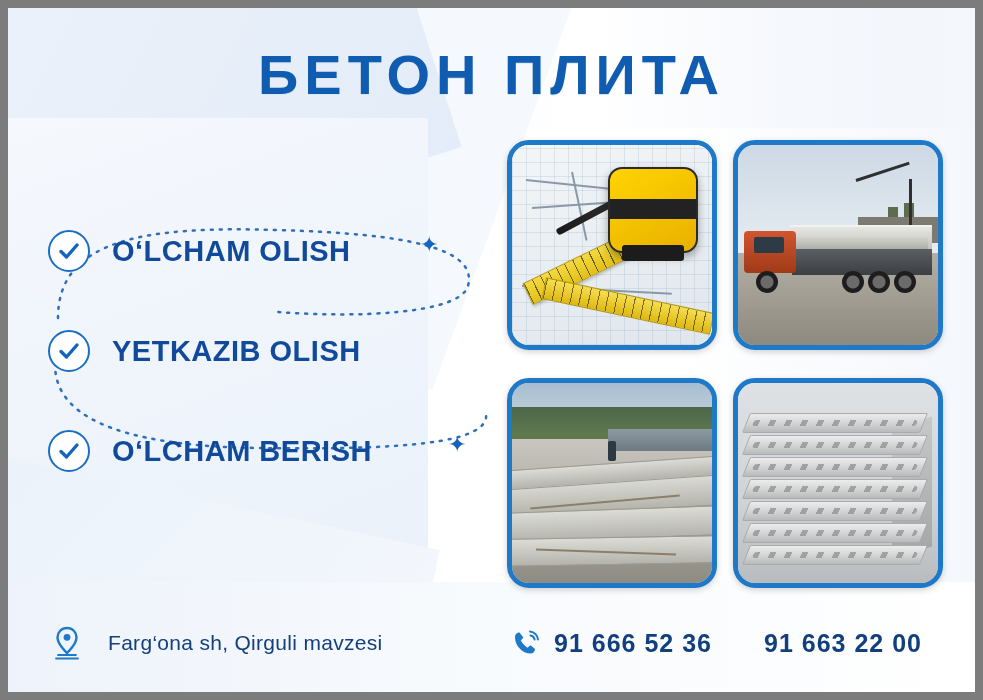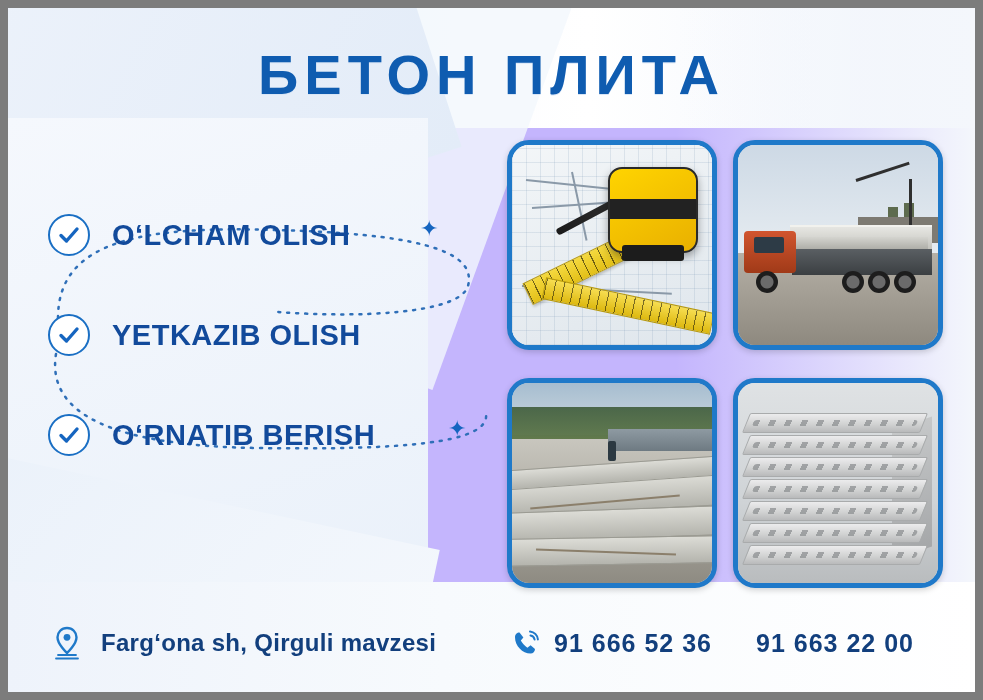--- a/index.html
+++ b/index.html
@@ -13,21 +13,21 @@
     overflow: hidden;
     font-family: "Liberation Sans", sans-serif;
   }
 
   .poster {
     position: absolute;
     left: 8px;
     top: 8px;
     width: 967px;
     height: 684px;
-    background: #c4b5fd;
+    background: #ffffff;
     overflow: hidden;
   }
 
   
   .bg-shape {
     position: absolute;
     pointer-events: none;
   }
   .bg-topleft {
     left: -60px;
@@ -94,21 +94,21 @@
     font-weight: 700;
     letter-spacing: 6px;
     color: #0f5cb0;
     text-shadow: 0 1px 0 #d9e6f6;
   }
 
   
   .features {
     position: absolute;
     left: 40px;
-    top: 196px;
+    top: 212px;
     width: 440px;
   }
   .feature {
     position: relative;
     display: flex;
     align-items: center;
     height: 62px;
     margin-bottom: 38px;
   }
   .check {
@@ -322,25 +322,25 @@
   .f-item {
     position: absolute;
     display: flex;
     align-items: center;
     height: 46px;
   }
   .f-address { left: 46px; }
   .f-phone1 { left: 504px; }
   .f-phone2 { left: 740px; }
   .f-text {
-    font-size: 24px;
-    font-weight: 700;
+    font-size: 21px;
+    font-weight: 400;
     color: #123f7d;
     letter-spacing: .3px;
-    margin-left: 21px;
+    margin-left: 28px;
     white-space: nowrap;
   }
   .f-phone-text {
     font-size: 25px;
     font-weight: 700;
     color: #123f7d;
     letter-spacing: 1px;
     margin-left: 14px;
     white-space: nowrap;
   }
@@ -388,21 +388,21 @@
       </span>
       <span class="feature-label">YETKAZIB OLISH</span>
     </div>
 
     <div class="feature">
       <span class="check">
         <svg width="22" height="22" viewBox="0 0 22 22">
           <path d="M3 11.5 L8.5 17 L19 5" fill="none" stroke="#1565c0" stroke-width="3.4" stroke-linecap="round" stroke-linejoin="round"></path>
         </svg>
       </span>
-      <span class="feature-label">O‘RNATIB BERISH</span>
+      <span class="feature-label">O‘LCHAM BERISH</span>
       <span class="sparkle sparkle-3">✦</span>
     </div>
 
   </div>
 
   <div class="photos">
 
     <div class="photo p1">
       <div class="inner bp">
         <div class="paper"></div>
@@ -490,18 +490,18 @@
         <svg class="f-icon" width="28" height="28" viewBox="0 0 28 28">
           <path d="M7.5 3.5 C5 3.5 3 5.6 3 8.2 C3 16.8 10.4 24.5 18.6 24.5 C21.1 24.5 23 22.4 23 19.9 L18.6 16.3 L15.4 18.8 C13 17.3 10.2 14.4 8.8 11.6 L11.4 8.4 Z" fill="#1f79c9"></path>
           <path d="M18.5 6.5 C20.6 6.9 22.2 8.5 22.6 10.6" fill="none" stroke="#1f79c9" stroke-width="2" stroke-linecap="round"></path>
           <path d="M18 2.5 C22.2 3 25.4 6.2 25.9 10.4" fill="none" stroke="#1f79c9" stroke-width="2" stroke-linecap="round"></path>
         </svg>
       </span>
       <span class="f-phone-text">91 666 52 36</span>
     </div>
 
     <div class="f-item f-phone2">
-      <span class="f-phone-text" style="margin-left:8px">91 663 22 00</span>
+      <span class="f-phone-text" style="margin-left:16px">91 663 22 00</span>
     </div>
 
   </div>
 
 </div>
 
 </body></html>

